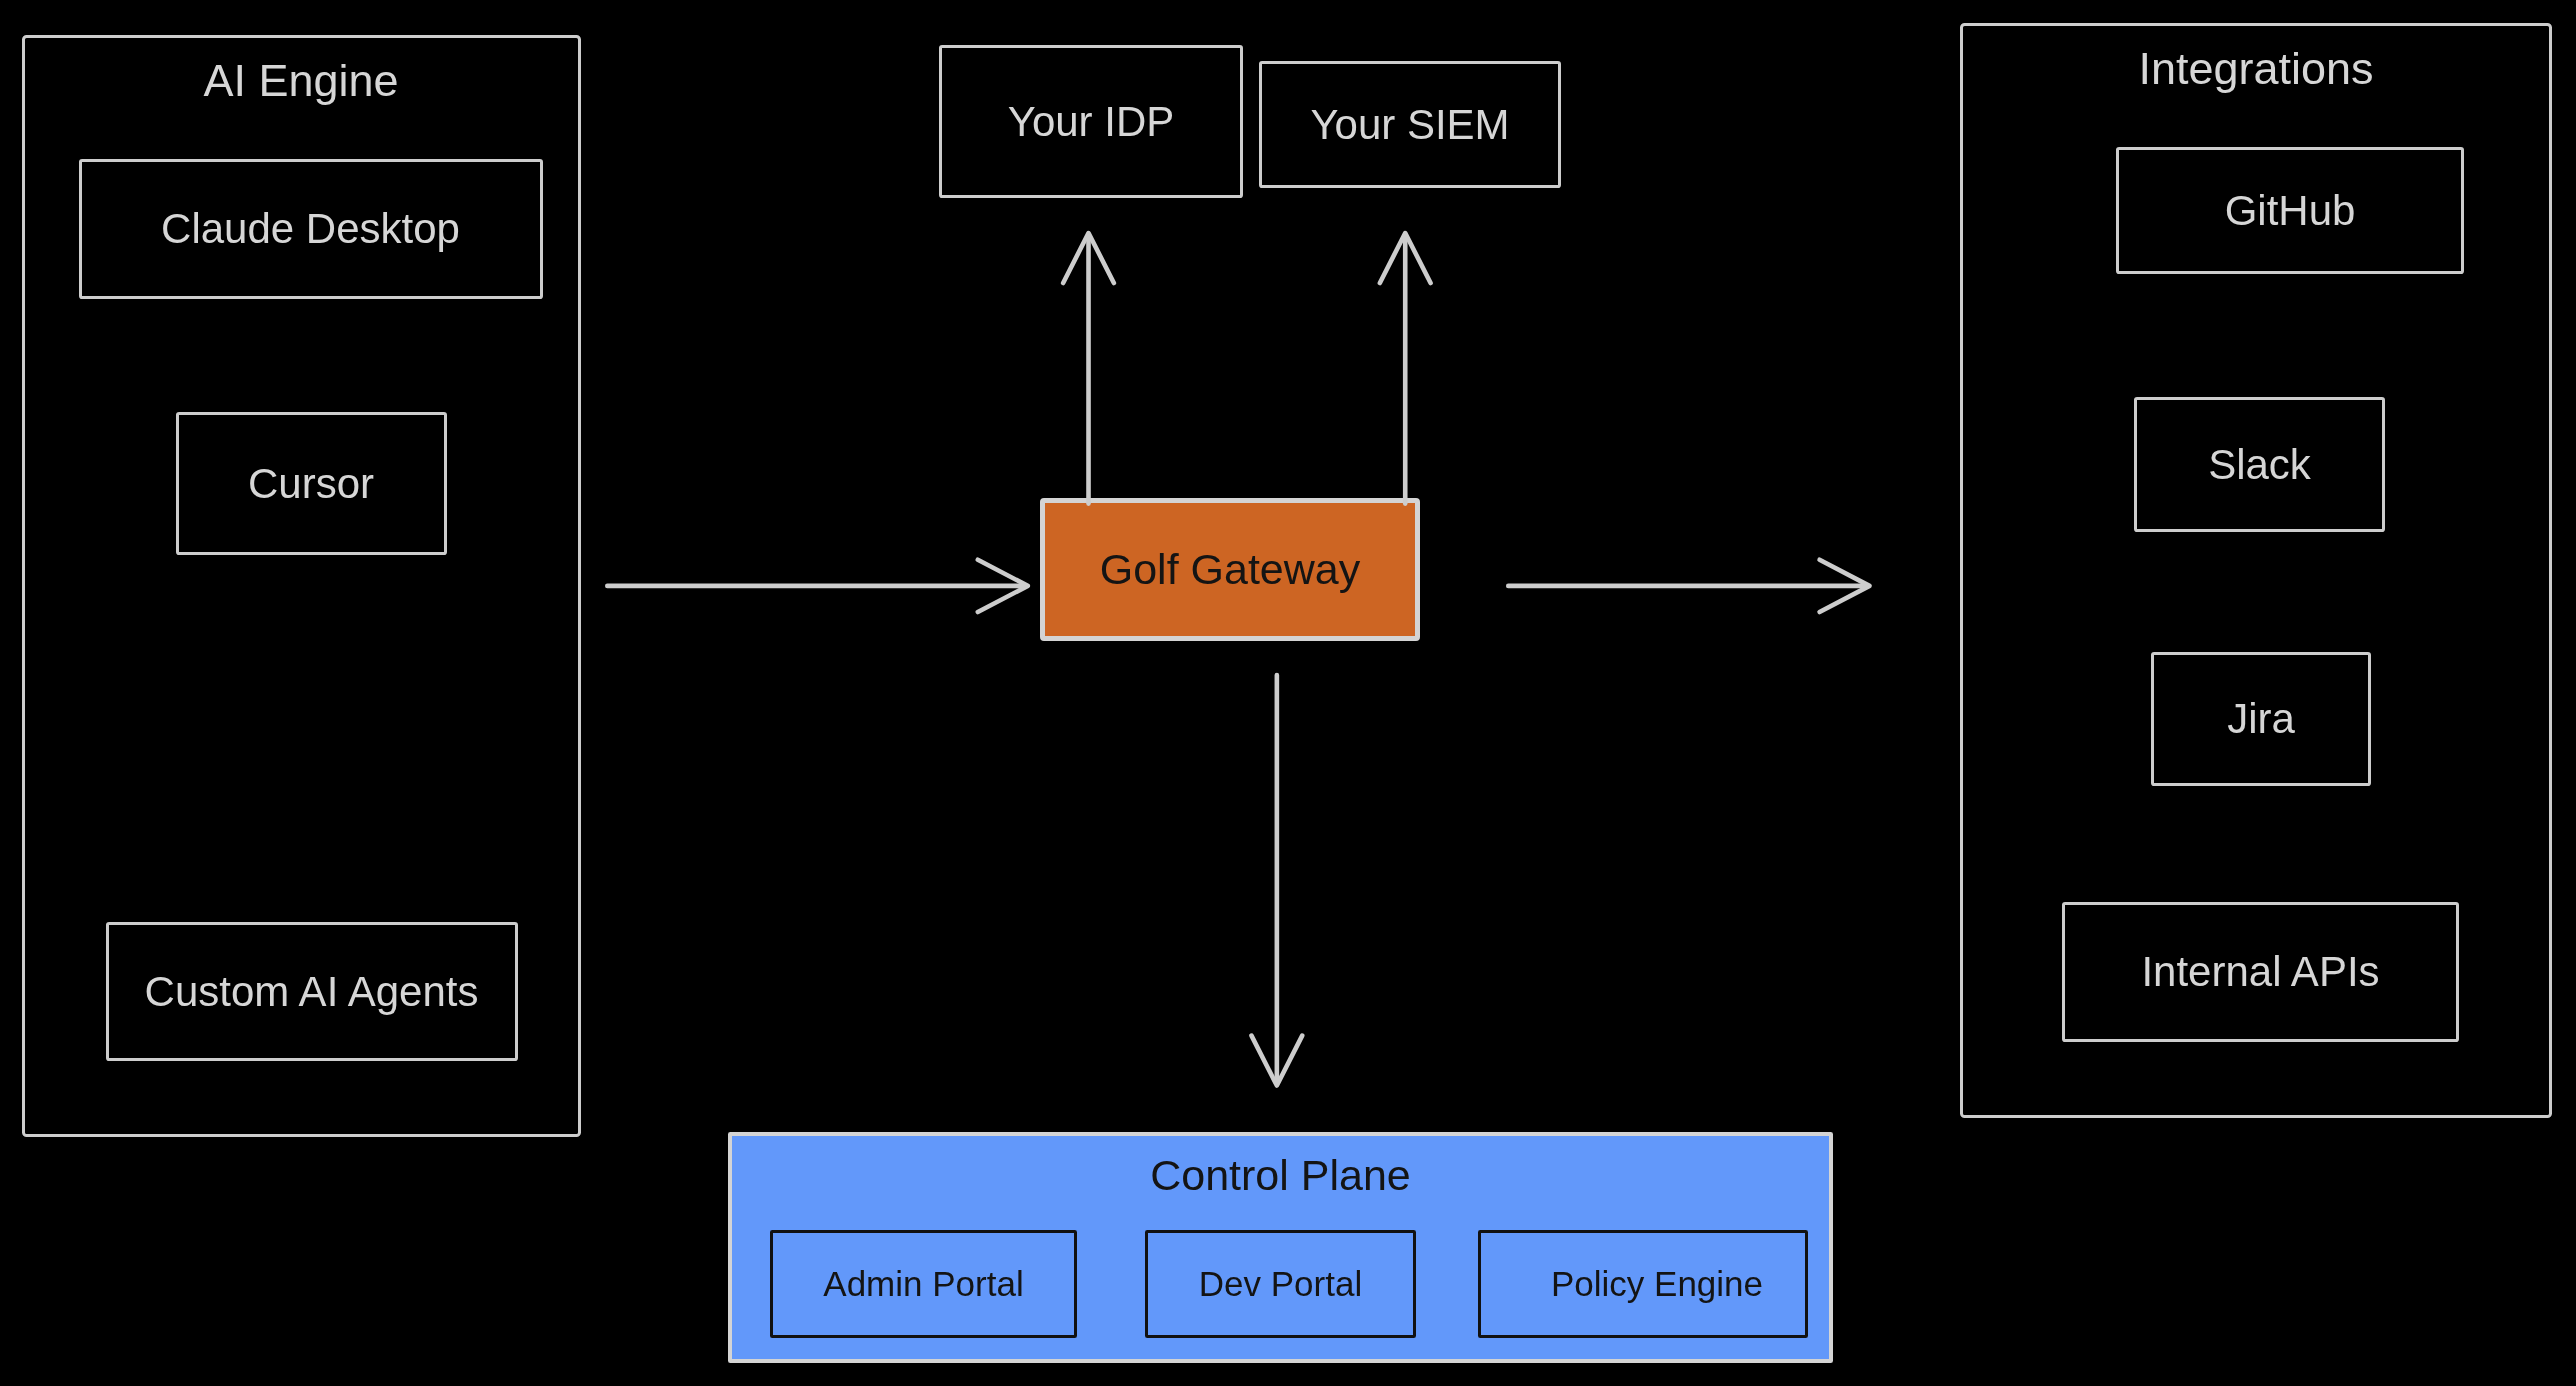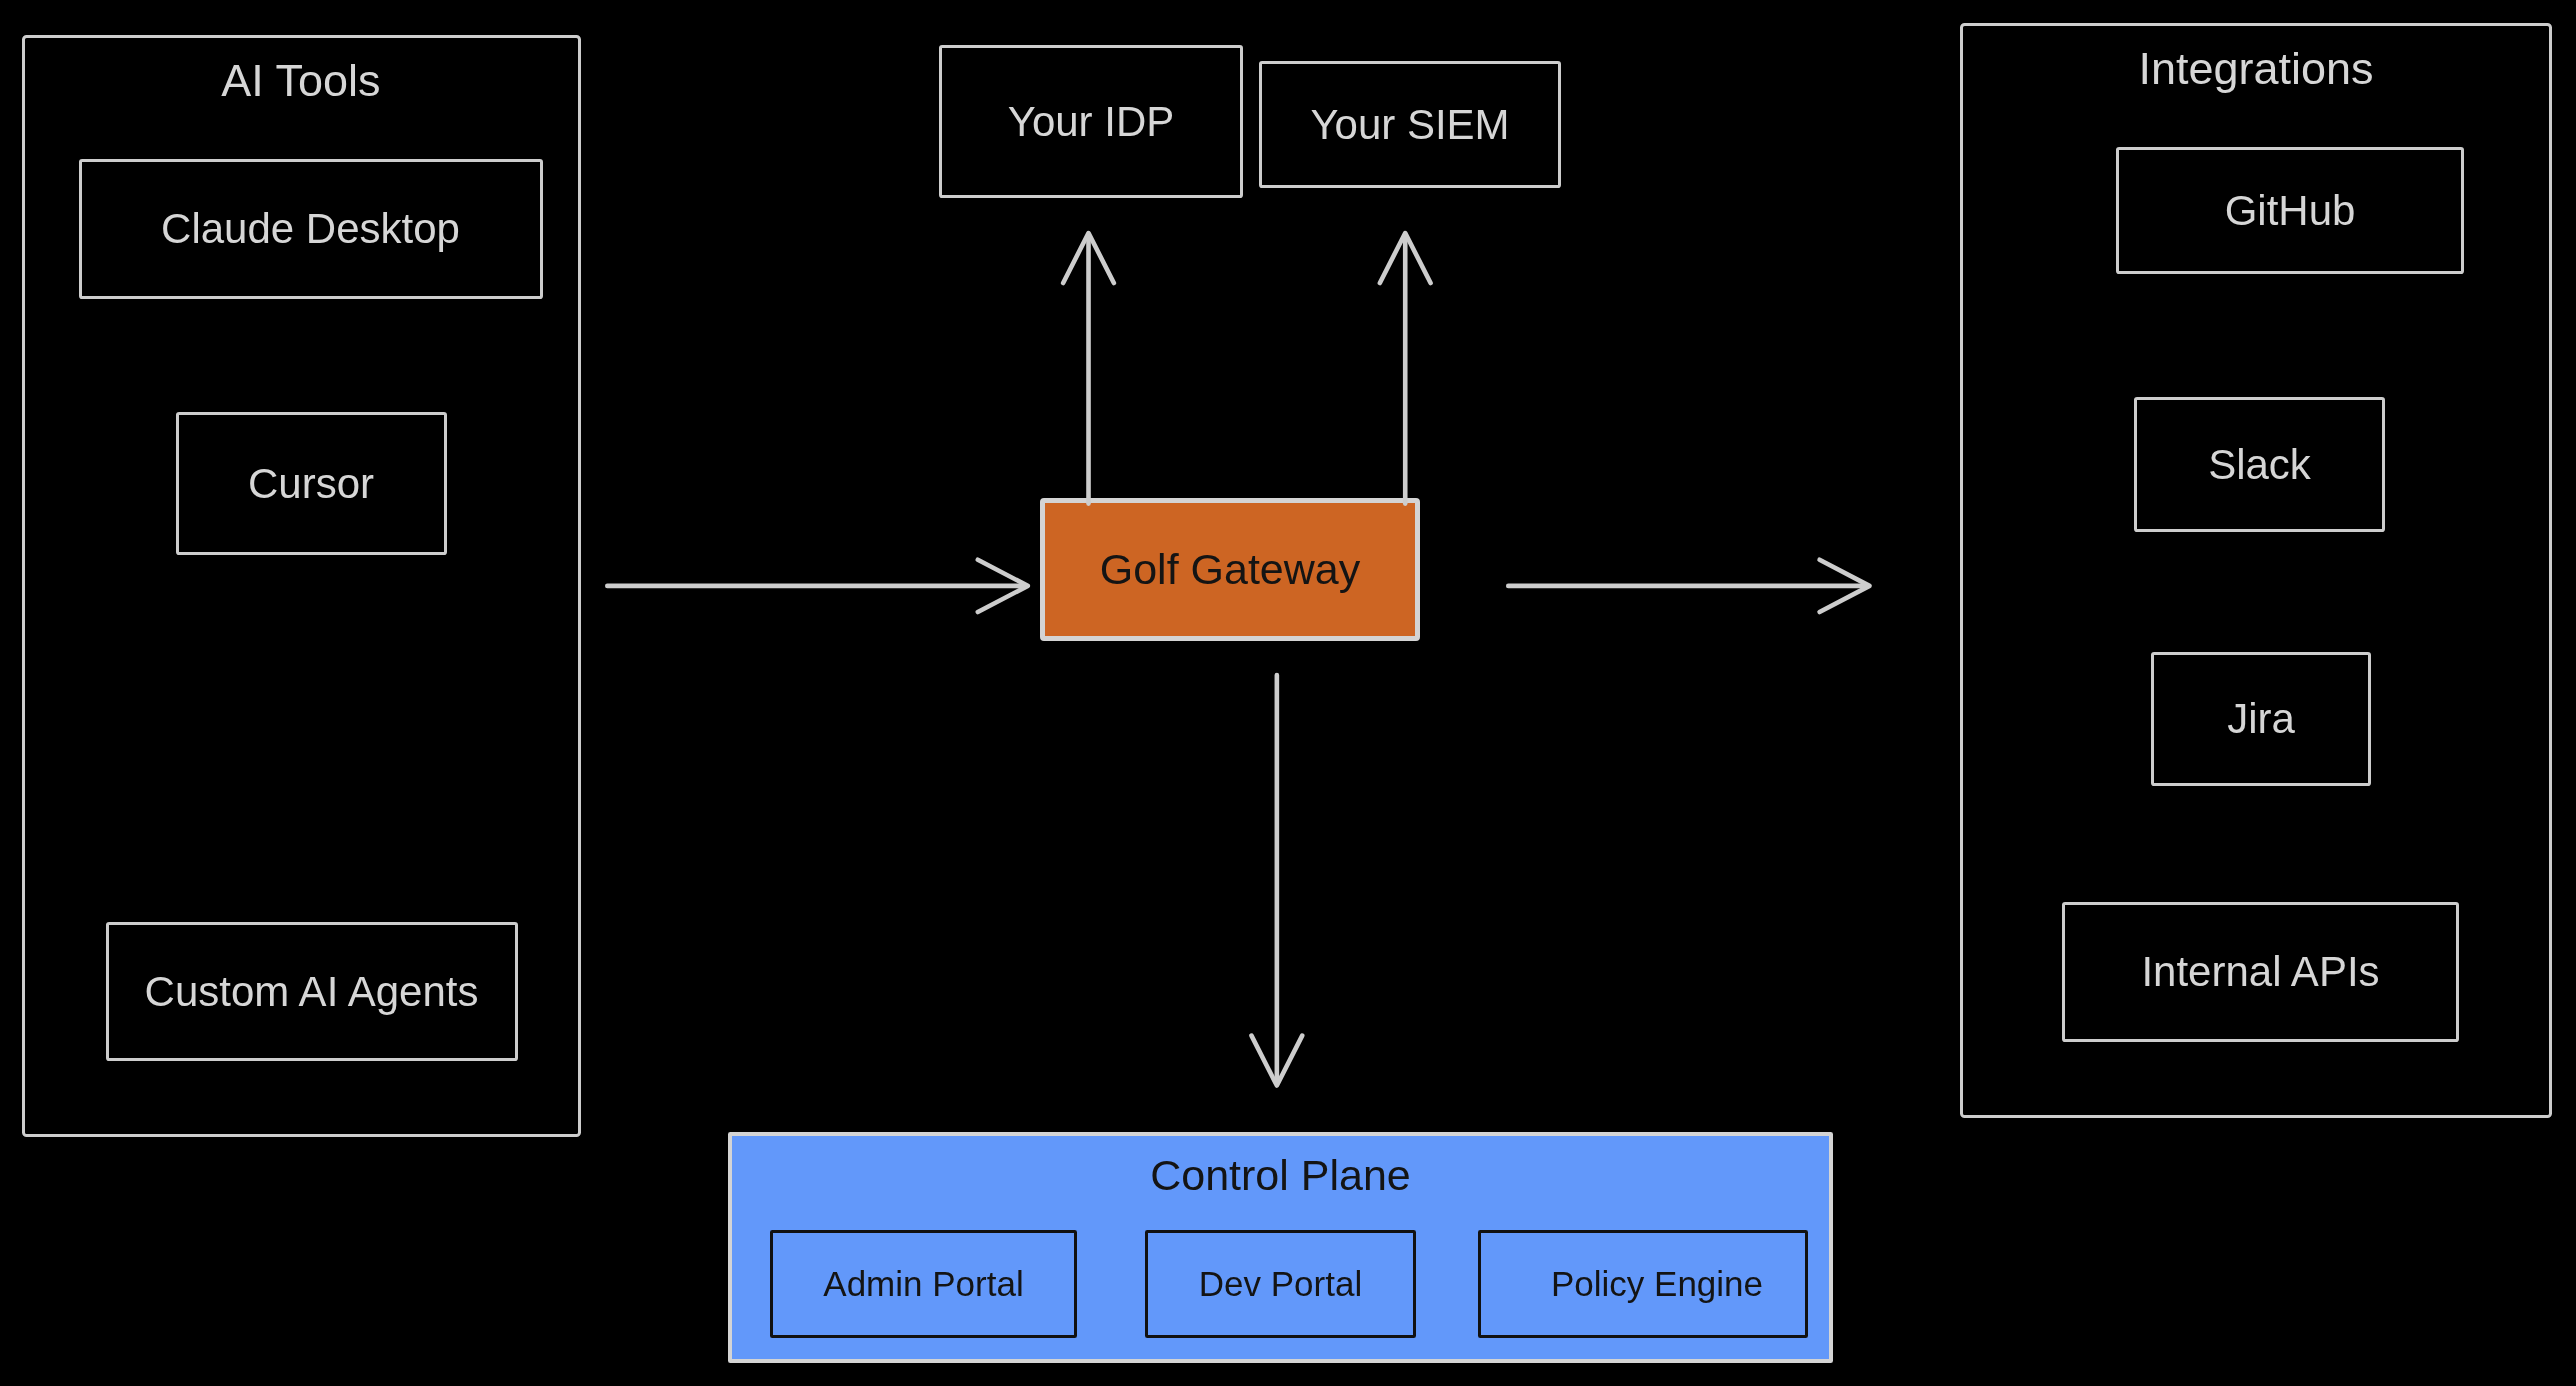--- a/index.html
+++ b/index.html
@@ -56,21 +56,21 @@
   .arrows{position:absolute;left:0;top:0;width:2576px;height:1387px;}
   .arrows path{stroke:var(--stroke);stroke-width:6;fill:none;
     stroke-linecap:round;stroke-linejoin:round;}
 </style>
 </head>
 <body>
 
 <div class="canvas">
 
   <div class="container" style="left:21.5px;top:35px;width:559px;height:1102px;">
-    <div class="container-title">AI Tools</div>
+    <div class="container-title">AI Engine</div>
     <div class="node" style="left:54px;top:121px;width:464px;height:140px;">Claude Desktop</div>
     <div class="node" style="left:151px;top:374px;width:271px;height:143px;">Cursor</div>
     <div class="node" style="left:81px;top:884px;width:412px;height:139px;">Custom AI Agents</div>
   </div>
 
   <div class="node" style="left:939px;top:45px;width:304px;height:153px;">Your IDP</div>
   <div class="node" style="left:1259px;top:61px;width:302px;height:127px;">Your SIEM</div>
 
   <div class="gateway">Golf Gateway</div>
 

